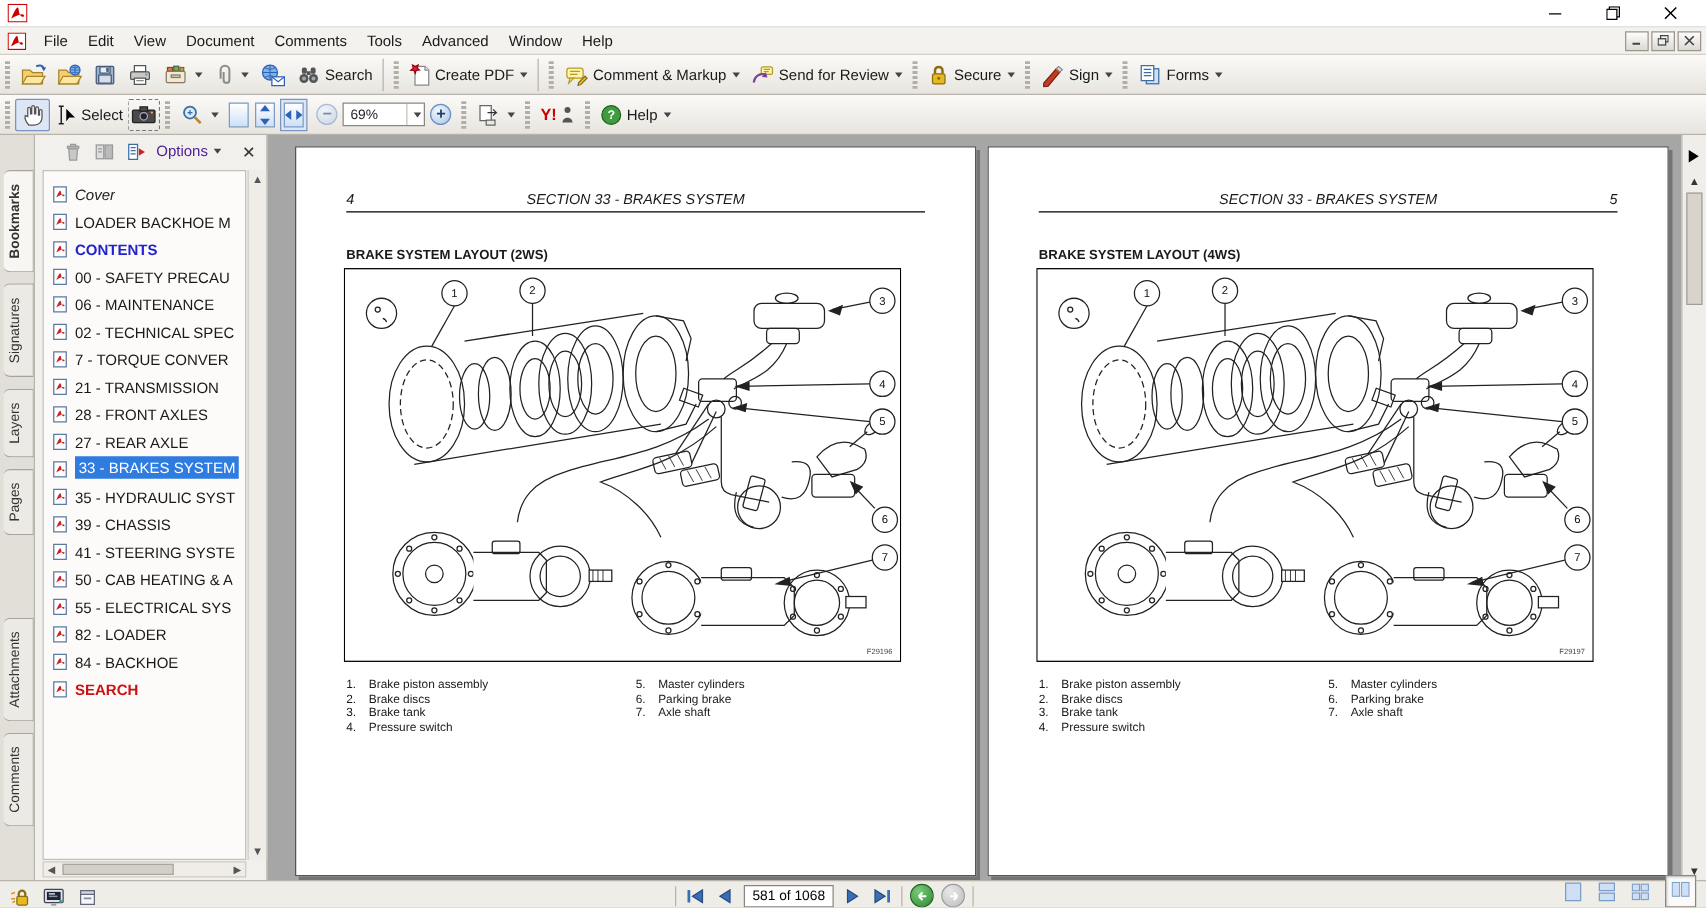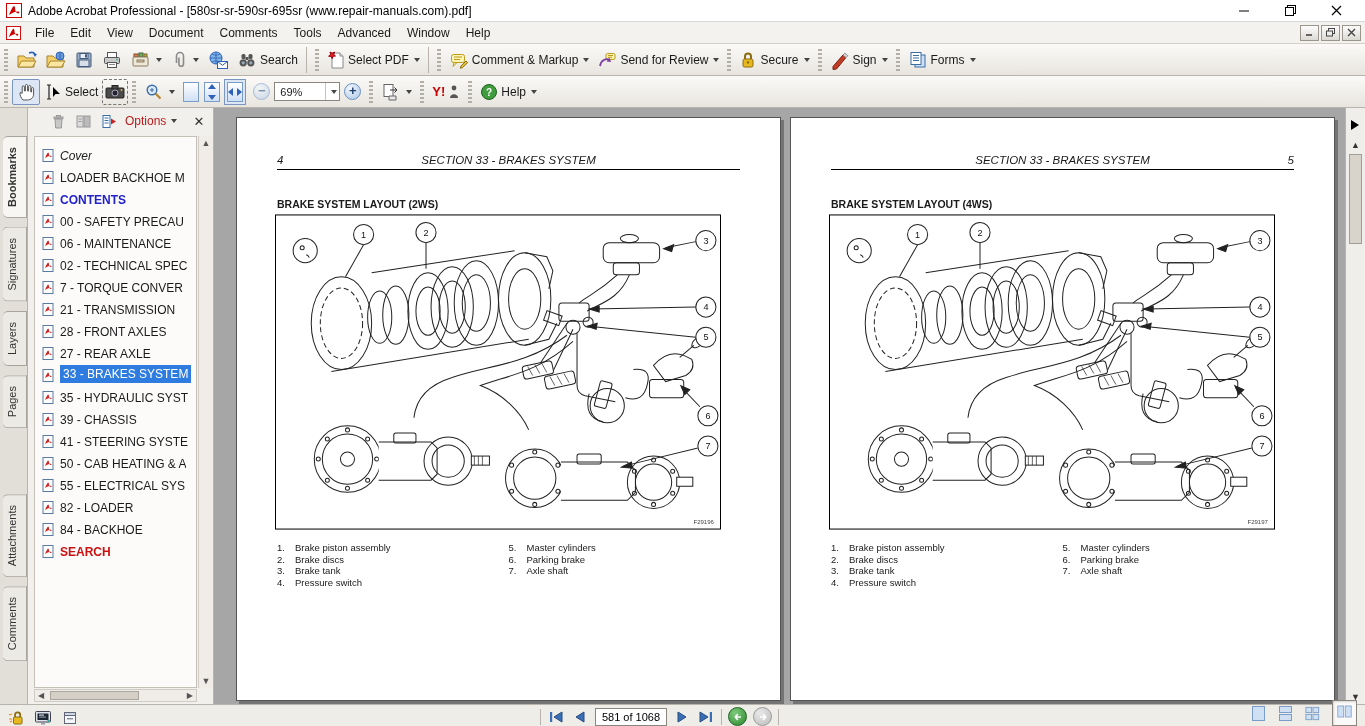--- a/index.html
+++ b/index.html
@@ -56,21 +56,21 @@
   .tabstrip { width:28px; background:#e2dfd9; border-right:1px solid #b8b4ac; padding-top:28px;
     display:flex; flex-direction:column; align-items:flex-end; gap:9px; }
   .vtab { writing-mode:vertical-rl; transform:rotate(180deg); background:#eceae5; border:1px solid #a8a49c;
     border-right:none; border-radius:0 5px 5px 0; padding:10px 3px; font-size:11px; color:#333; width:24px; text-align:center; }
   .vtab.active { background:#f7f6f3; font-weight:bold; }
   .gap55 { height:48px; }
 
   .panel { width:186px; background:#f2f0ec; border-right:1px solid #b8b4ac; position:relative; }
   .phead { height:26px; display:flex; align-items:center; gap:8px; padding:0 6px 0 22px; }
   .phead .hico { width:17px; height:17px; }
-  .optlabel { font-size:12px; color:#b91c1c; display:flex; align-items:center; gap:3px; }
+  .optlabel { font-size:12px; color:#4c1d95; display:flex; align-items:center; gap:3px; }
   .pclose { margin-left:auto; font-size:13px; color:#333; width:16px; text-align:center; }
   .blist { position:absolute; left:6px; top:28px; right:16px; bottom:16px; background:#fcfbfa;
     border:1px solid #c4c0b8; overflow:hidden; padding-top:4px; }
   .brow { display:flex; align-items:flex-end; height:22px; padding-left:6px; white-space:nowrap; }
   .brow .bico { width:15px; height:15px; margin-right:4px; flex:0 0 auto; }
   .blabel { font-size:12px; overflow:hidden; white-space:nowrap; }
   .b-italic .blabel { font-style:italic; color:#222; }
   .b-contents .blabel { color:#2222cc; font-weight:bold; }
   .b-search .blabel { color:#cc1111; font-weight:bold; }
   .b-selected .blabel { background:#2e7ce0; color:#fff; padding:2px 3px; }
@@ -234,21 +234,20 @@
   </defs>
 </svg>
 
 <div class="app">
 
   <div class="titlebar">
     <svg class="ticon" viewBox="0 0 16 15">
       <rect x="0.5" y="0.5" width="15" height="14" fill="#fff" stroke="#c00"></rect>
       <path d="M3 12 C5 7 7 3 8 3 c1.5 0 .5 5 3 7 2 1.5 3-1 1.5-1.5 C10 8 6 10 3 12 z" fill="#c00"></path>
     </svg>
-    <span class="titletext">Adobe Acrobat Professional - [580sr-sr-590sr-695sr (www.repair-manuals.com).pdf]</span>
     <div class="winctl">
       <div class="wbtn">
           <svg viewBox="0 0 11 11">
             <line x1="0" y1="6" x2="10" y2="6" stroke="#000" stroke-width="1"></line>
           </svg>
         </div>
       <div class="wbtn">
           <svg viewBox="0 0 11 11">
             <rect x="2.5" y="0.5" width="8" height="8" fill="none" stroke="#000"></rect>
             <rect x="0.5" y="2.5" width="8" height="8" fill="#fff" stroke="#000"></rect>
@@ -368,21 +367,21 @@
       <span class="tlabel">Search</span>
     </div>
     <div class="sep"></div>
     <div class="grip"></div>
     <div class="tbtn">
       <svg class="ico" width="18" height="20" viewBox="0 0 18 20">
           <path d="M5 3 h8 l3 3 v12 H5 z" fill="#fff" stroke="#888"></path>
           <path d="M13 3 v3 h3" fill="#eee" stroke="#888"></path>
           <path d="M3 2 l2.2 1.2 L7.5 2 6.8 4.4 8.5 6 6 6.3 5.2 8.6 4.2 6.4 1.6 6.2 3.6 4.5 z" fill="#d22" stroke="#901"></path>
         </svg>
-      <span class="tlabel">Select PDF</span>
+      <span class="tlabel">Create PDF</span>
       <span class="caret"></span>
     </div>
     <div class="sep"></div>
     <div class="grip"></div>
     <div class="tbtn">
       <svg class="ico" width="20" height="20" viewBox="0 0 20 20">
           <rect x="2.5" y="4.5" width="13" height="8" rx="2" fill="#fdf3b3" stroke="#b99c1d"></rect>
           <path d="M5 12.5 l-1 4 4 -4 z" fill="#fdf3b3" stroke="#b99c1d"></path>
           <line x1="5" y1="7" x2="13" y2="7" stroke="#b99c1d"></line>
           <line x1="5" y1="9.5" x2="11" y2="9.5" stroke="#b99c1d"></line>

